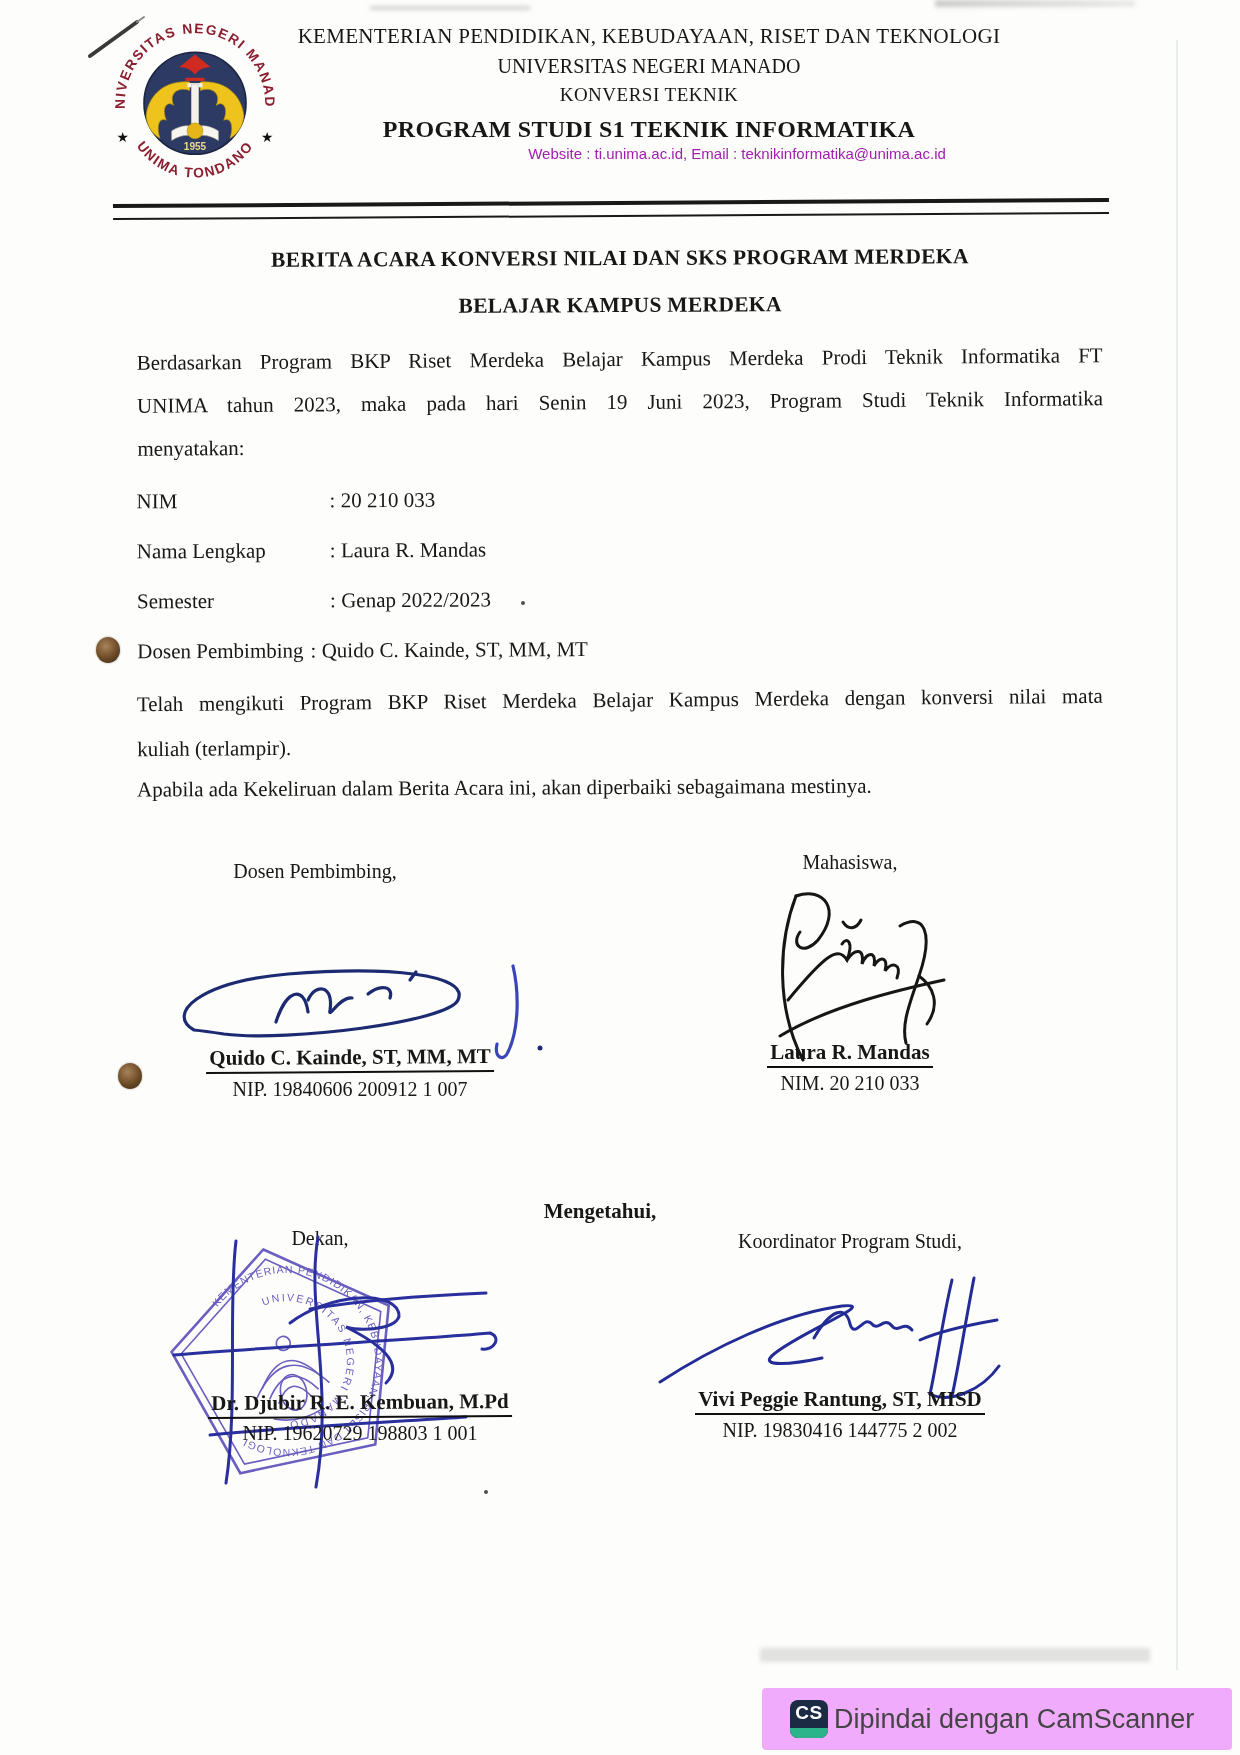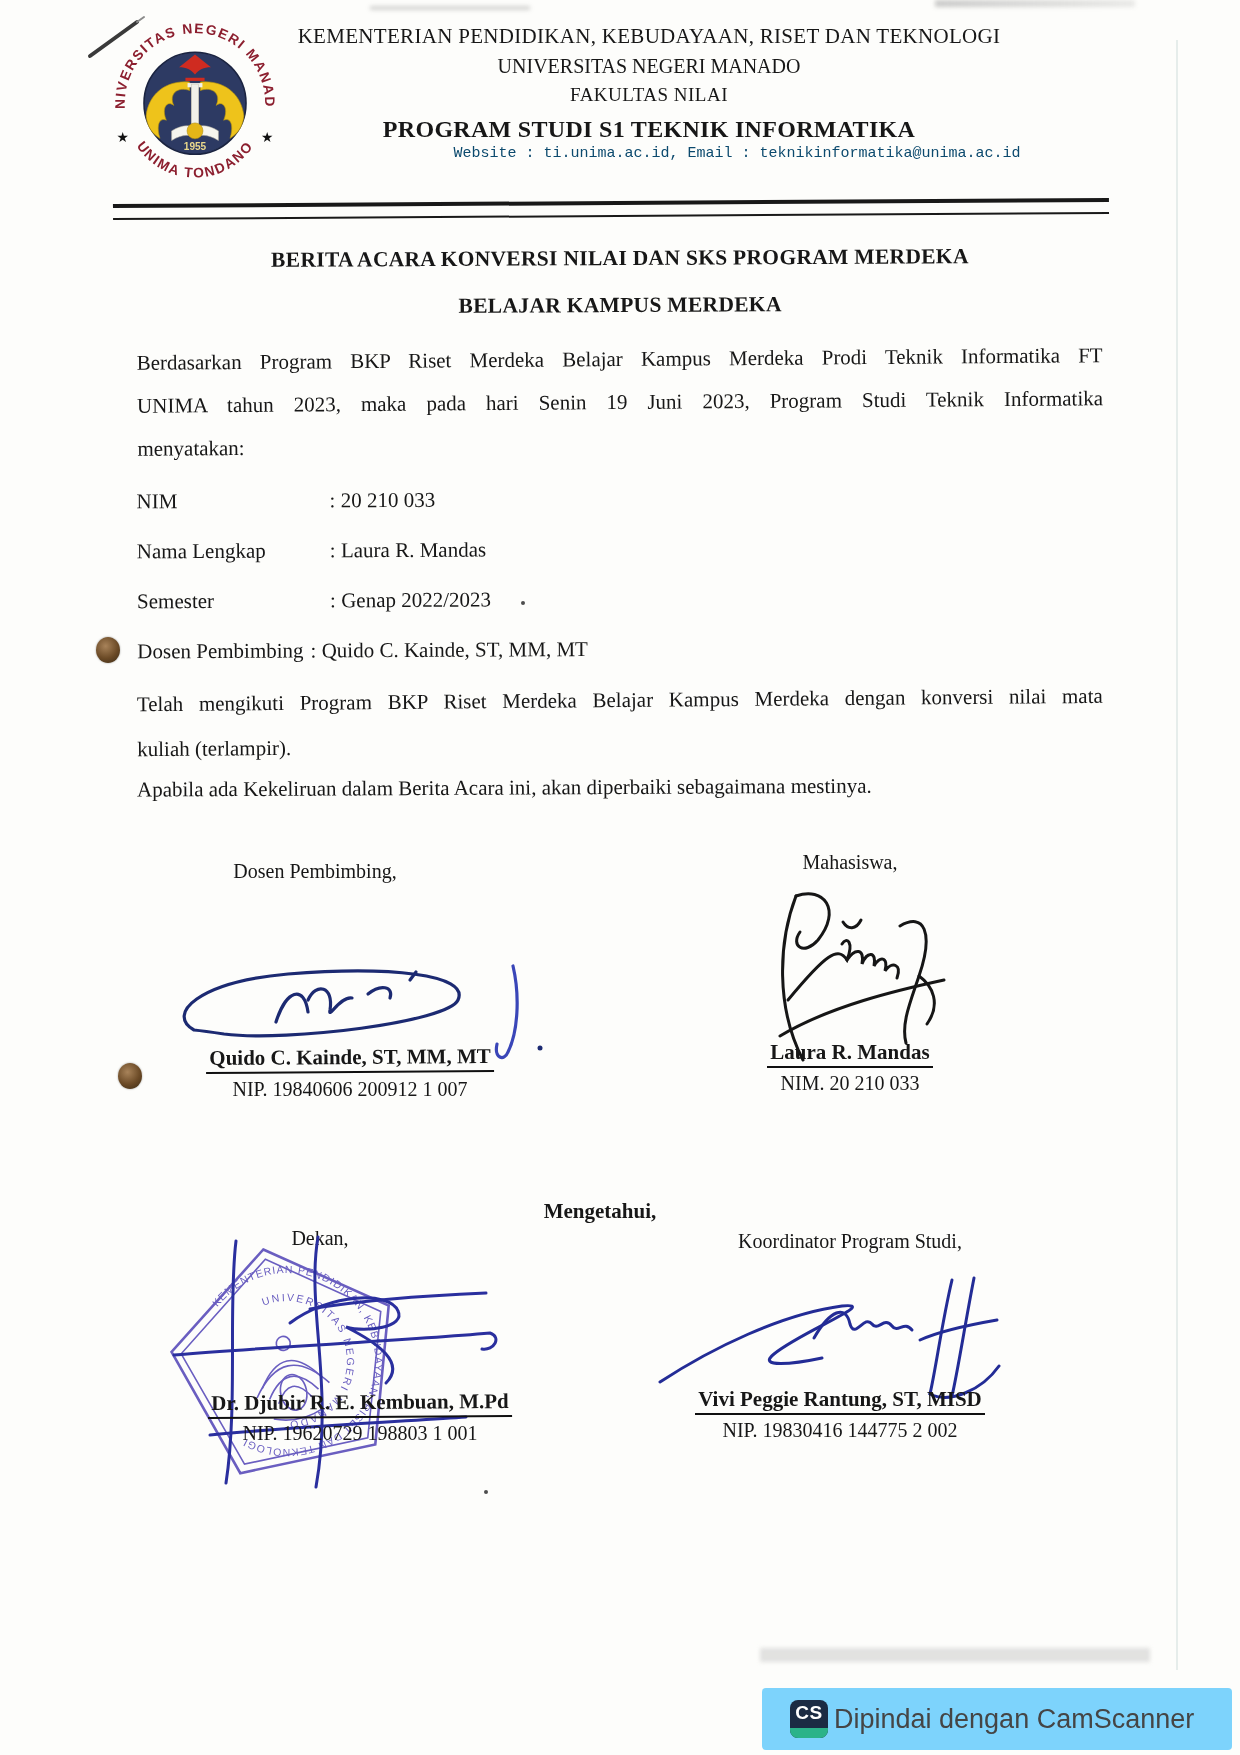--- a/index.html
+++ b/index.html
@@ -16,21 +16,21 @@
   .edge-line{position:absolute;width:2px;background:rgba(150,180,178,.22);}
   .dot{position:absolute;border-radius:50%;background:#4d4d4d;}
   
   .logo{position:absolute;left:88px;top:14px;width:214px;height:170px;}
   .hdr{position:absolute;left:278px;top:24px;width:742px;text-align:center;line-height:1.18;}
   .hdr .l1{font-size:21px;letter-spacing:.3px;}
   .hdr .l2{font-size:20px;margin-top:6px;}
   .hdr .l3{font-size:19px;margin-top:6px;letter-spacing:.5px;}
   .hdr .l4{font-size:24px;font-weight:bold;margin-top:8px;letter-spacing:.3px;}
   .hdr .l5{font-family:"Liberation Sans",sans-serif;font-size:15px;font-weight:bold;margin-top:4px;transform:translateX(88px);}
-  .hdr .l6{font-family:Liberation Mono, monospace;font-size:15px;color:#0c4a6e;margin-top:2px;transform:translateX(88px);}
+  .hdr .l6{font-family:Liberation Sans, sans-serif;font-size:15px;color:#a21caf;margin-top:2px;transform:translateX(88px);}
   .rule{position:absolute;left:113px;top:201px;width:996px;height:10px;
     border-top:4px solid #191919;border-bottom:2.5px solid #191919;transform:rotate(-.35deg);}
   
   .title{position:absolute;left:137px;top:246px;width:966px;text-align:center;
     font-weight:bold;font-size:21.5px;letter-spacing:.3px;transform:rotate(-.3deg);}
   .title .t2{margin-top:22px;}
   
   .para{position:absolute;left:137px;width:966px;font-size:21px;}
   .para .ln{line-height:43px;}
   .para .just{text-align:justify;text-align-last:justify;}
@@ -46,21 +46,21 @@
   
   .abs{position:absolute;}
   .role{font-size:20px;}
   .sig-name{font-weight:bold;font-size:21px;}
   .sig-name .und{display:inline-block;border-bottom:2.5px solid #101010;padding:0 3px 1px 3px;}
   .sig-id{font-size:20px;margin-top:4px;}
   .ctr{text-align:center;}
   .z3{z-index:3;}
   
   .footer-bar{position:absolute;left:762px;top:1688px;width:470px;height:62px;border-radius:4px;
-    background:#7dd3fc;display:flex;align-items:center;font-family:"Liberation Sans",sans-serif;}
+    background:#f0abfc;display:flex;align-items:center;font-family:"Liberation Sans",sans-serif;}
   .cs-icon{position:relative;width:38px;height:38px;margin-left:28px;border-radius:8px;
     background:#1b2b43;flex:0 0 auto;}
   .cs-icon .cs-green{position:absolute;left:0;bottom:0;width:100%;height:10px;
     border-radius:0 0 8px 8px;background:#2bb389;}
   .cs-icon .cs-txt{position:absolute;left:0;top:2px;width:100%;text-align:center;
     color:#fff;font-weight:bold;font-size:19px;letter-spacing:.5px;}
   .footer-text{margin-left:6px;font-size:27px;color:#454545;}
 </style>
 </head>
 <body>
@@ -102,21 +102,21 @@
     <rect x="93" y="65" width="14" height="4" fill="#f2f1ea"></rect>
     <rect x="96.5" y="66" width="7" height="40" fill="#f2f1ea" stroke="#c9c4b2" stroke-width=".5"></rect>
     <path d="M78,110 C88,104 96,104 100,108 C104,104 112,104 122,110 L122,119 C112,113 104,113 100,117 C96,113 88,113 78,119 Z" fill="#f6f5ee" stroke="#bdb8a6" stroke-width=".5"></path>
     <circle cx="100" cy="110" r="7.5" fill="#e4b618" stroke="#a8860e" stroke-width=".5"></circle>
     <text x="100" y="128" text-anchor="middle" font-family="Liberation Sans, sans-serif" font-size="9.5" font-weight="bold" fill="#ead98c">1955</text>
   </svg>
 
   <div class="hdr">
     <div class="l1">KEMENTERIAN PENDIDIKAN, KEBUDAYAAN, RISET DAN TEKNOLOGI</div>
     <div class="l2">UNIVERSITAS NEGERI MANADO</div>
-    <div class="l3">FAKULTAS NILAI</div>
+    <div class="l3">KONVERSI TEKNIK</div>
     <div class="l4">PROGRAM STUDI S1 TEKNIK INFORMATIKA</div>
     <div class="l6">Website : ti.unima.ac.id, Email : teknikinformatika@unima.ac.id</div>
   </div>
   <div class="rule"></div>
 
   <div class="title">
     <div class="t1">BERITA ACARA KONVERSI NILAI DAN SKS PROGRAM MERDEKA</div>
     <div class="t2">BELAJAR KAMPUS MERDEKA</div>
   </div>
 

